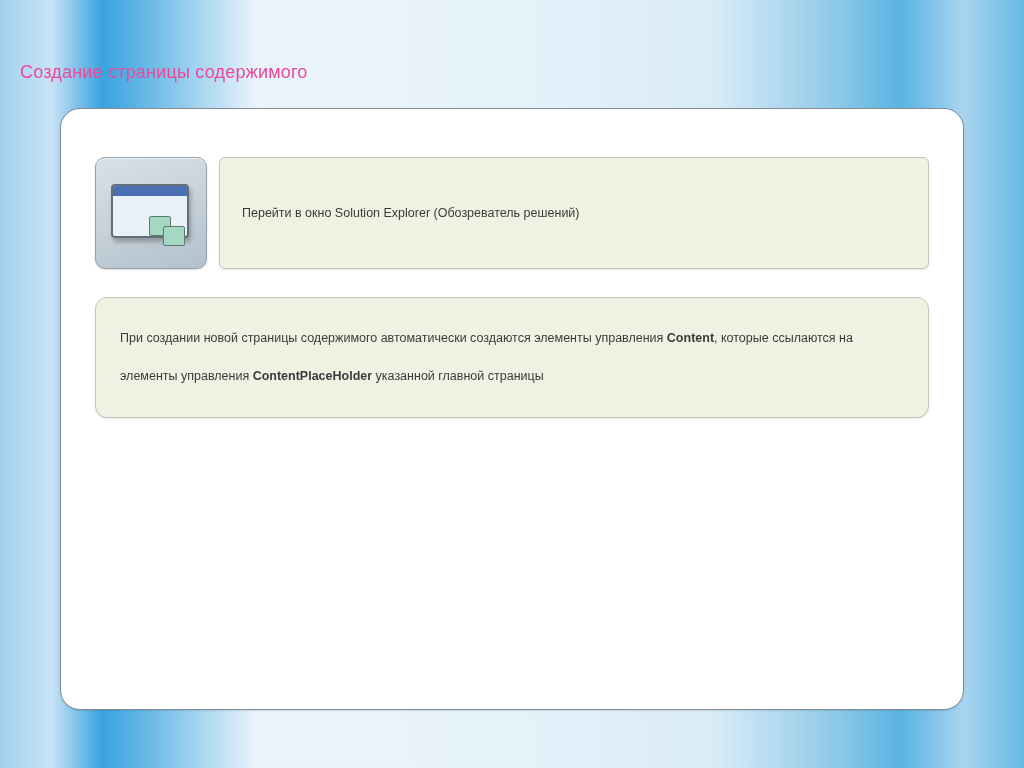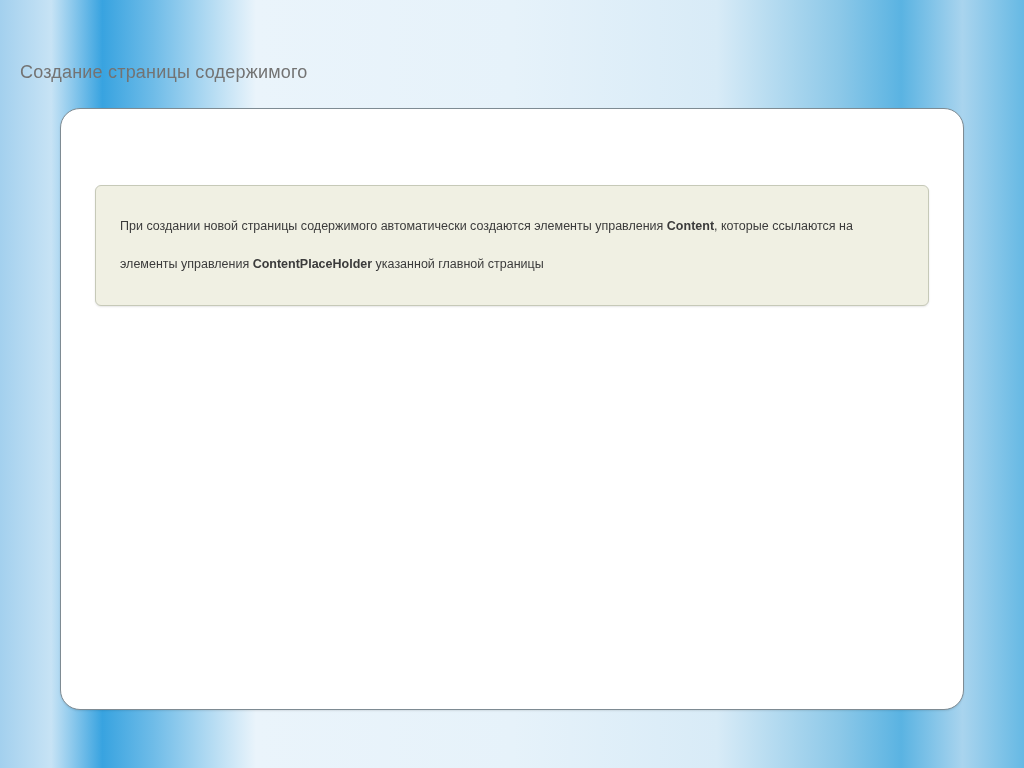--- a/index.html
+++ b/index.html
@@ -7,21 +7,21 @@
   body {
     background: linear-gradient(90deg,
       #a3d0ee 0%, #c7e3f5 5%, #38a3e0 10%, #6fbce8 15%,
       #eaf4fb 25%, #e6f2fa 50%, #d8ebf7 70%,
       #8cc8e8 82%, #5ab3e2 88%, #a9d4ee 94%, #66b9e4 100%);
     padding: 0;
   }
   .slide-title {
     position: absolute;
     left: 20px; top: 62px;
-    color: #737373;
+    color: #ec4899;
     font-size: 18px;
     letter-spacing: .2px;
     font-weight: 400;
   }
   .panel {
     position: absolute;
     left: 60px; top: 108px;
     width: 904px; height: 602px;
     background: #ffffff;
     border: 1px solid #7e8b93;
@@ -55,21 +55,21 @@
   }
   .desc-box p {
     color: #3b3b3b;
     font-size: 12.5px;
     line-height: 2.6;
   }
   .note-box {
     margin-top: 28px;
     background: #f0f0e3;
     border: 1px solid #c6c9b8;
-    border-radius: 6px;
+    border-radius: 12px;
     box-shadow: 0 1px 2px rgba(0,0,0,.1);
     padding: 22px 24px;
     color: #3b3b3b;
     font-size: 12.5px;
     line-height: 3.0;
   }
   .note-box b { font-weight: 700; }
 
   
   .screen-icon { position: relative; width: 80px; height: 58px; }
@@ -126,19 +126,31 @@
   .doc-icon .c3 { left: 15px; top: 42px; } .doc-icon .l3 { left: 28px; top: 46px; }
   .doc-icon .c4 { left: 16px; top: 56px; } .doc-icon .l4 { left: 29px; top: 60px; }
 </style>
 </head>
 <body>
 
 <div class="slide-title">Создание страницы содержимого</div>
 
 <div class="panel">
 
+  <div class="row">
+    <div class="thumb">
+      <div class="screen-icon">
+        <div class="monitor"></div>
+        <div class="tile t1"></div>
+        <div class="tile t2"></div>
+      </div>
+    </div>
+    <div class="desc-box">
+      <p>Перейти в окно Solution Explorer (Обозреватель решений)</p>
+    </div>
+  </div>
 
 
   <div class="note-box">
     <span>При создании новой страницы содержимого автоматически создаются элементы управления </span><b>Content</b><span>, которые ссылаются на элементы управления  </span><b>ContentPlaceHolder</b><span> указанной главной страницы</span>
   </div>
 
 </div>
 
 </body></html>

